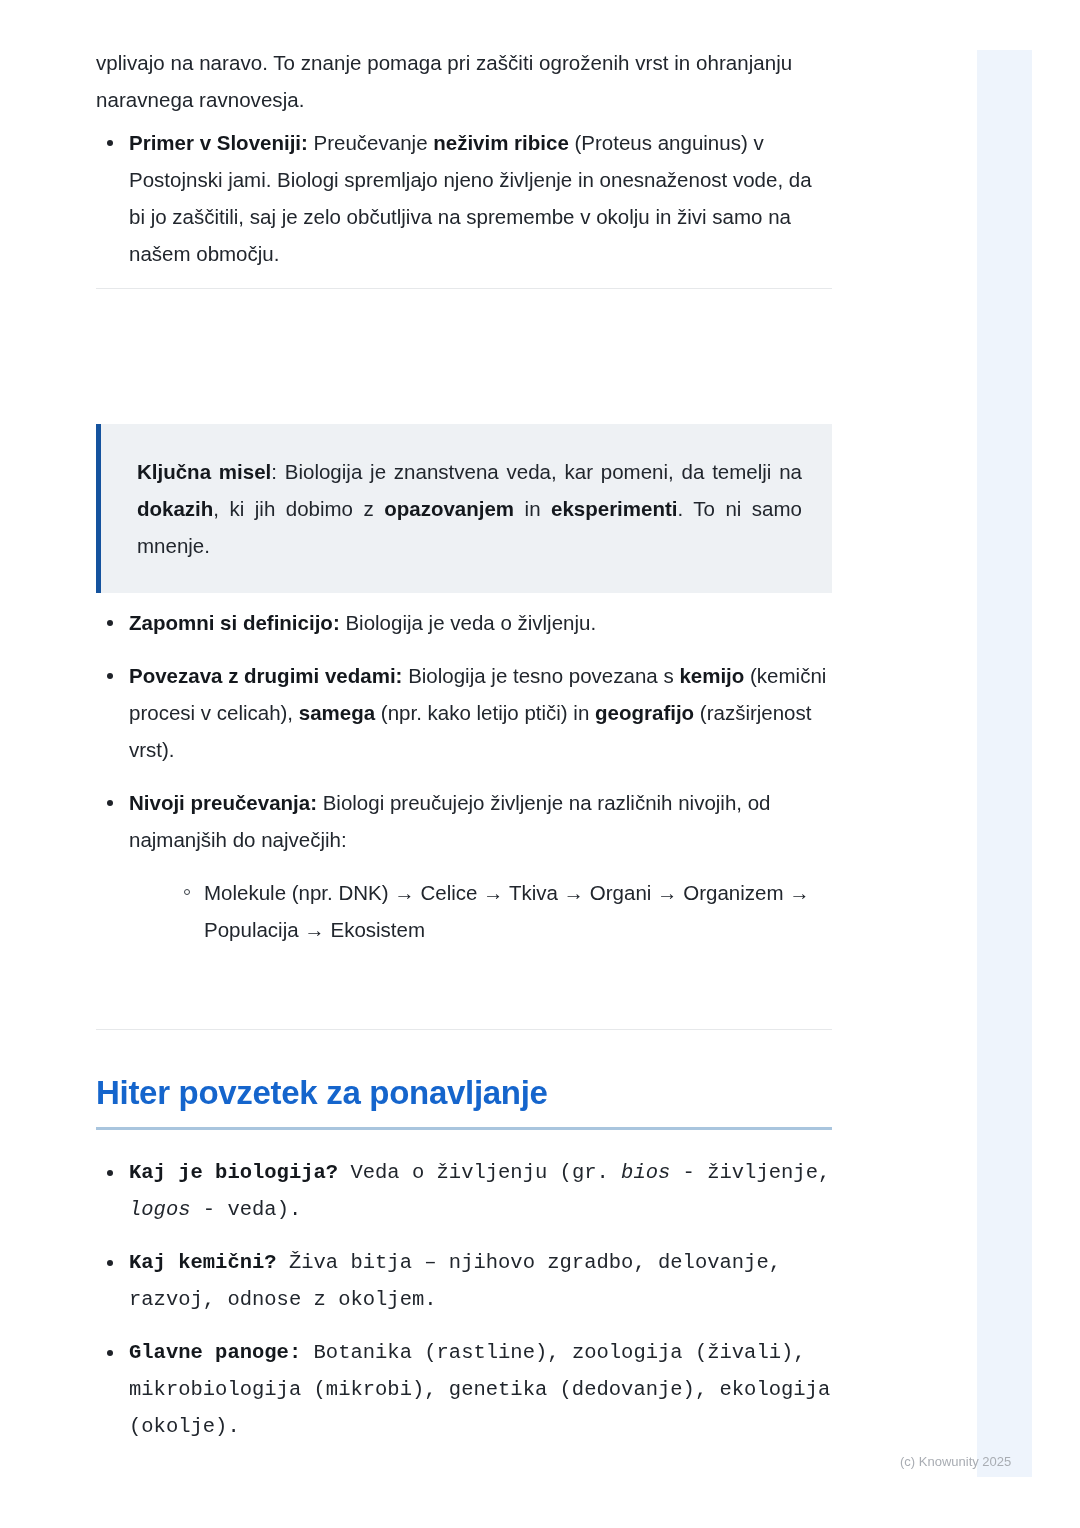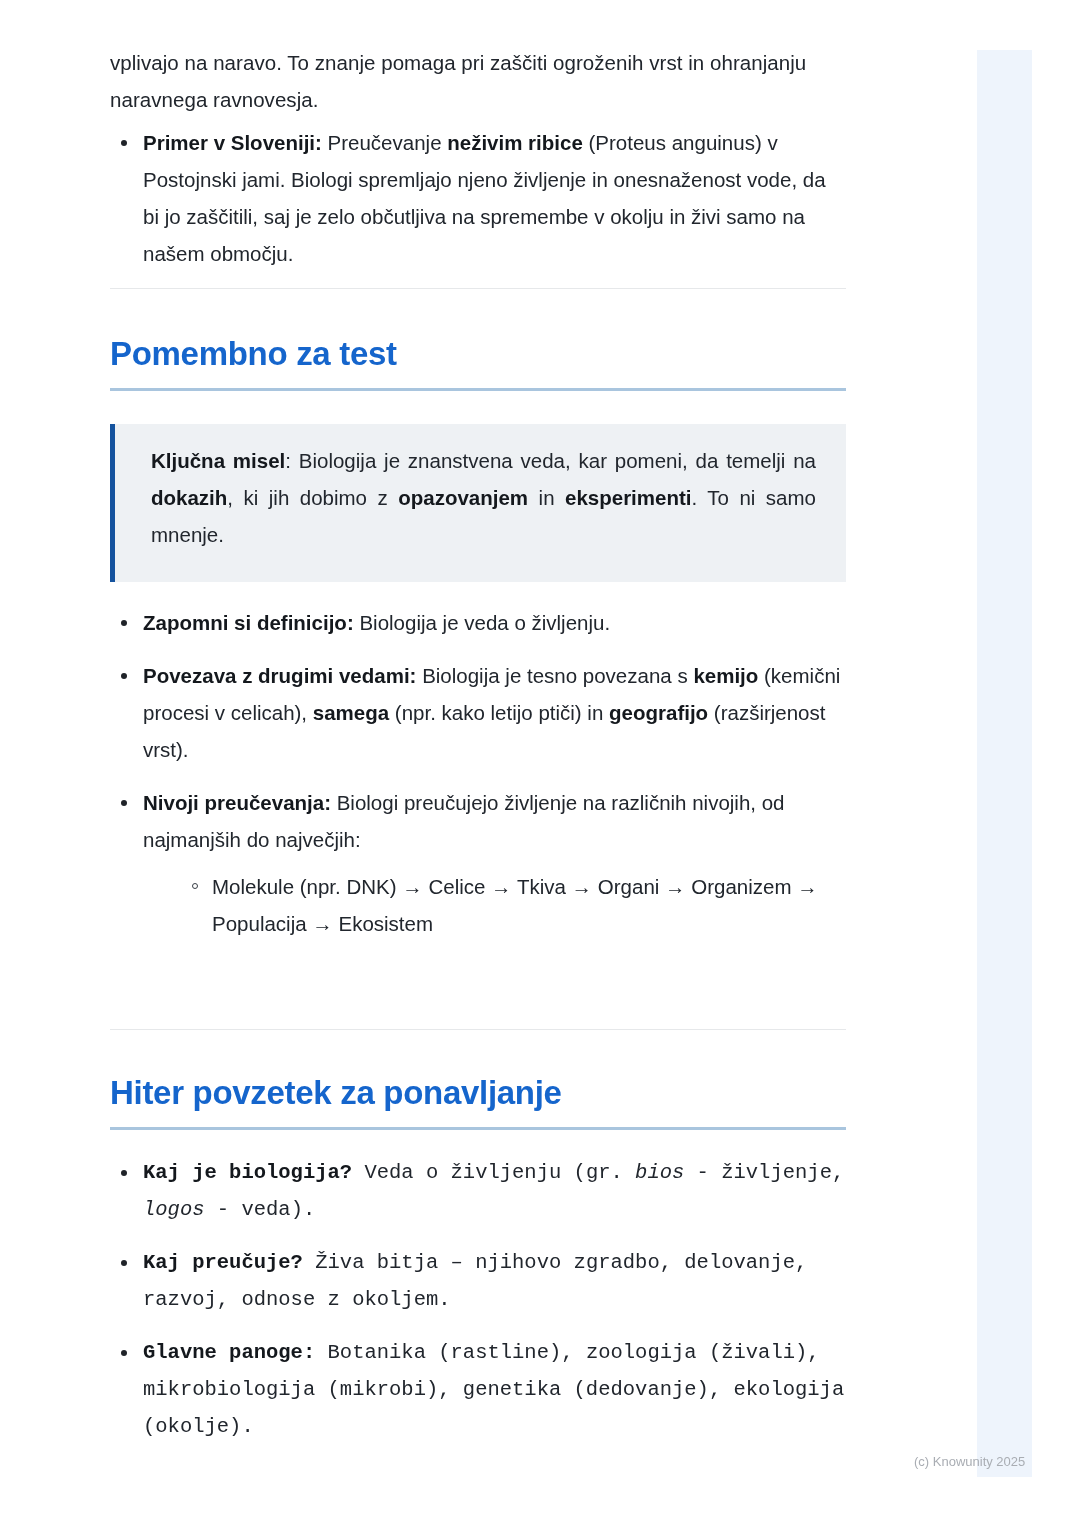--- a/index.html
+++ b/index.html
@@ -30,21 +30,21 @@
     left: 977px;
     top: 50px;
     width: 4px;
     height: 1427px;
     background: #b9d4ee;
   }
 
   
   #doc {
     position: absolute;
-    left: 18px;
+    left: 4px;
     top: 0;
     width: 1062px;
     height: 1528px;
     padding: 0;
     box-sizing: border-box;
     border-radius: 27px;
   }
   .col {
     position: absolute;
     left: 92px;
@@ -86,21 +86,21 @@
     position: absolute;
     left: 11px;
     top: 16px;
     width: 6px;
     height: 6px;
     border-radius: 50%;
     background: #1f2329;
   }
   ul.sub {
     list-style: none;
-    margin: 10px;
+    margin: 16px;
     padding: 0 0 0 29px;
   }
   ul.sub > li {
     position: relative;
     padding-left: 30px;
     font-size: 20.5px;
     line-height: 37px;
     color: #21262d;
   }
   ul.sub > li::before {
@@ -135,21 +135,21 @@
     color: #1565cc;
     letter-spacing: -0.3px;
     border-bottom: 3px solid #a9c5de;
   }
 
   
   .callout {
     position: relative;
     background: #eef1f4;
     border-left: 5px solid #15539e;
-    padding: 18px 30px 29px 36px;
+    padding: 29px 30px 29px 36px;
     box-sizing: border-box;
   }
   .callout .callout-text {
     font-size: 20.5px;
     line-height: 37px;
     color: #21262d;
     text-align: justify;
     margin: 0;
   }
 
@@ -178,23 +178,20 @@
   </div>
 
   <div class="col" style="top:124px;">
     <ul class="bullets">
       <li><b>Primer v Sloveniji:</b><span> Preučevanje </span><b>neživim ribice</b><span> (Proteus anguinus) v Postojnski jami. Biologi spremljajo njeno življenje in onesnaženost vode, da bi jo zaščitili, saj je zelo občutljiva na spremembe v okolju in živi samo na našem območju.</span></li>
     </ul>
   </div>
 
   <div class="hr" style="top:288px;"></div>
 
-  <div class="col" style="top:334px;">
-    <h2 class="section-title">Pomembno za test</h2>
-  </div>
 
   <div class="col" style="top:424px;">
     <div class="callout">
       <p class="callout-text"><b>Ključna misel</b><span>: Biologija je znanstvena veda, kar pomeni, da temelji na </span><b>dokazih</b><span>, ki jih dobimo z </span><b>opazovanjem</b><span> in </span><b>eksperimenti</b><span>. To ni samo mnenje.</span></p>
     </div>
   </div>
 
   <div class="col" style="top:604px;">
     <ul class="bullets">
       <li><b>Zapomni si definicijo:</b><span> Biologija je veda o življenju.</span></li>
@@ -209,20 +206,20 @@
 
   <div class="hr" style="top:1029px;"></div>
 
   <div class="col" style="top:1073px;">
     <h2 class="section-title">Hiter povzetek za ponavljanje</h2>
   </div>
 
   <div class="col" style="top:1154px;font-family:Liberation Mono, monospace;">
     <ul class="bullets">
       <li><b>Kaj je biologija?</b><span> Veda o življenju (gr. </span><i>bios</i><span> - življenje, </span><i>logos</i><span> - veda).</span></li>
-      <li><b>Kaj preučuje?</b><span> Živa bitja – njihovo zgradbo, delovanje, razvoj, odnose z okoljem.</span></li>
+      <li><b>Kaj kemični?</b><span> Živa bitja – njihovo zgradbo, delovanje, razvoj, odnose z okoljem.</span></li>
       <li><b>Glavne panoge:</b><span> Botanika (rastline), zoologija (živali), mikrobiologija (mikrobi), genetika (dedovanje), ekologija (okolje).</span></li>
     </ul>
   </div>
 
   <div id="watermark">(c) Knowunity 2025</div>
 
 </div>
 
 </body></html>

